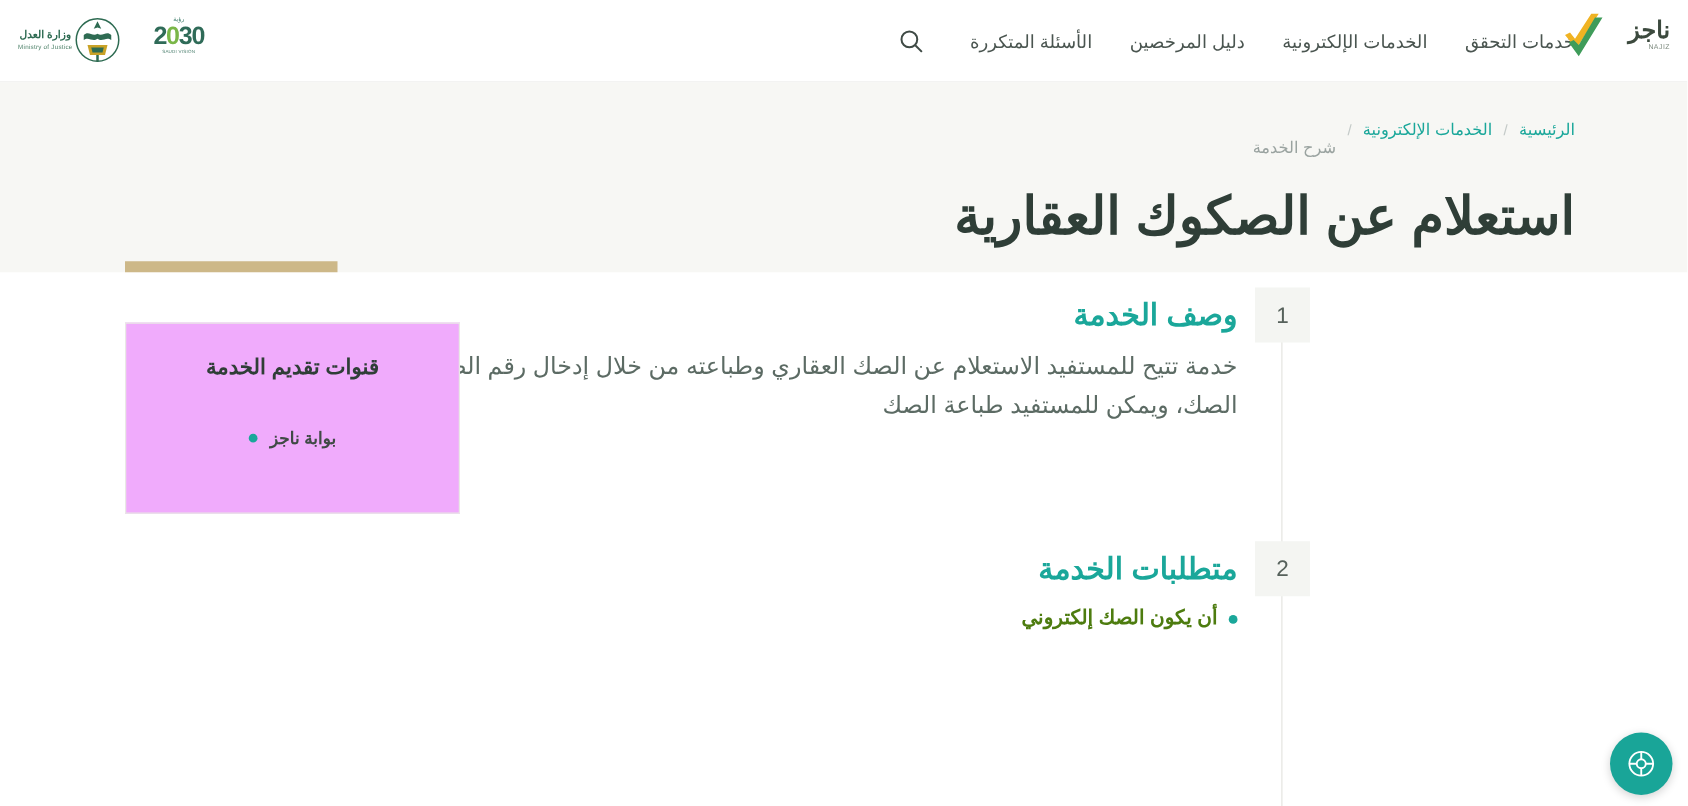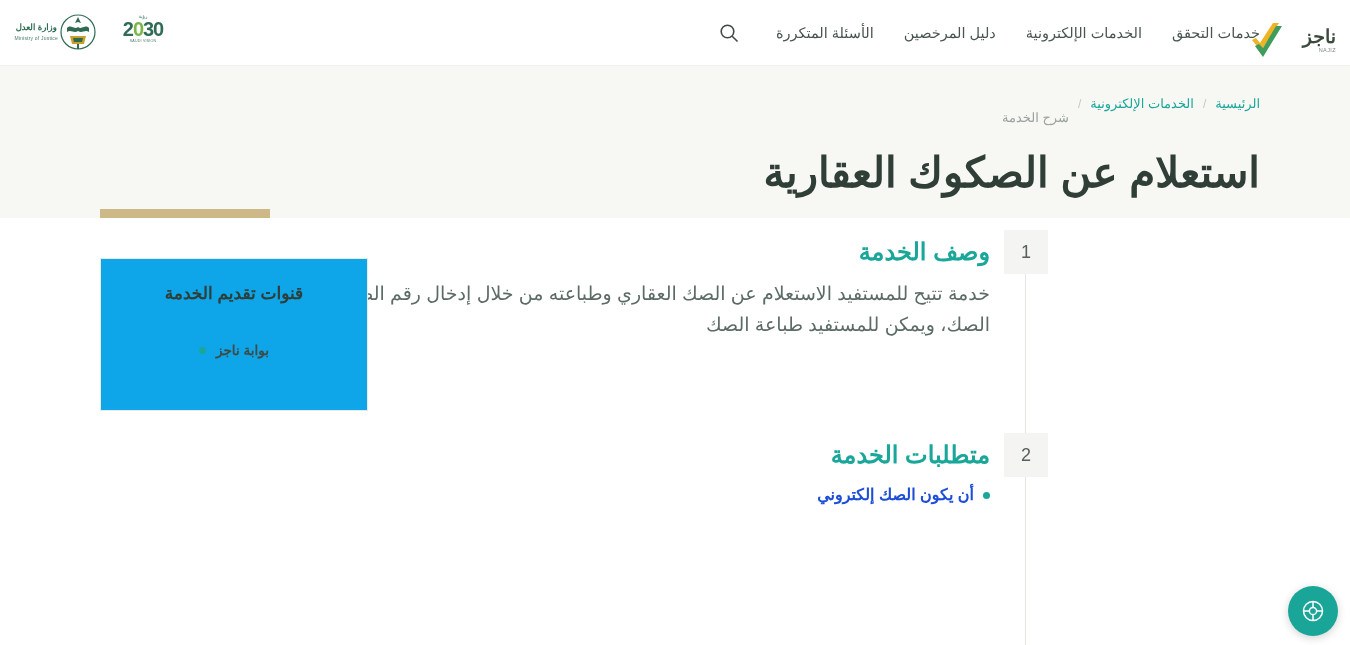--- a/index.html
+++ b/index.html
@@ -19,21 +19,20 @@
     display: flex;
     align-items: center;
     border-bottom: 1px solid #f0f0ee;
   }
   .logo-najiz {
     position: absolute;
     right: 14px; top: 8px;
     display: flex;
     align-items: center;
     gap: 20px;
-    margin-top: 12px;
   }
   .najiz-text {
     text-align: right;
     line-height: 1.05;
   }
   .najiz-ar {
     font-size: 19px;
     font-weight: bold;
     color: #3c4a3e;
     letter-spacing: -0.5px;
@@ -233,21 +232,21 @@
     line-height: 1.65;
     color: #5c6b64;
   }
   .req-list {
     list-style: none;
     margin: 0; padding: 0;
     direction: rtl;
   }
   .req-list li {
     font-size: 16px;
-    color: #1d4ed8;
+    color: #4d7c0f;
     font-weight: bold;
     display: flex;
     align-items: center;
     justify-content: flex-start;
     gap: 9px;
     line-height: 1.8;
   }
   .dot {
     width: 7px; height: 7px;
     border-radius: 50%;
@@ -255,21 +254,21 @@
     flex: 0 0 auto;
   }
 
   
   .card {
     position: absolute;
     left: 100px;
     top: 40px;
     width: 268px;
     min-height: 153px;
-    background: #0ea5e9;
+    background: #f0abfc;
     border: 1px solid #e9e9e5;
     padding: 24px 22px;
     direction: rtl;
   }
   .card-title {
     font-size: 17px;
     font-weight: bold;
     color: #2f3e37;
     text-align: center;
     letter-spacing: -0.2px;

